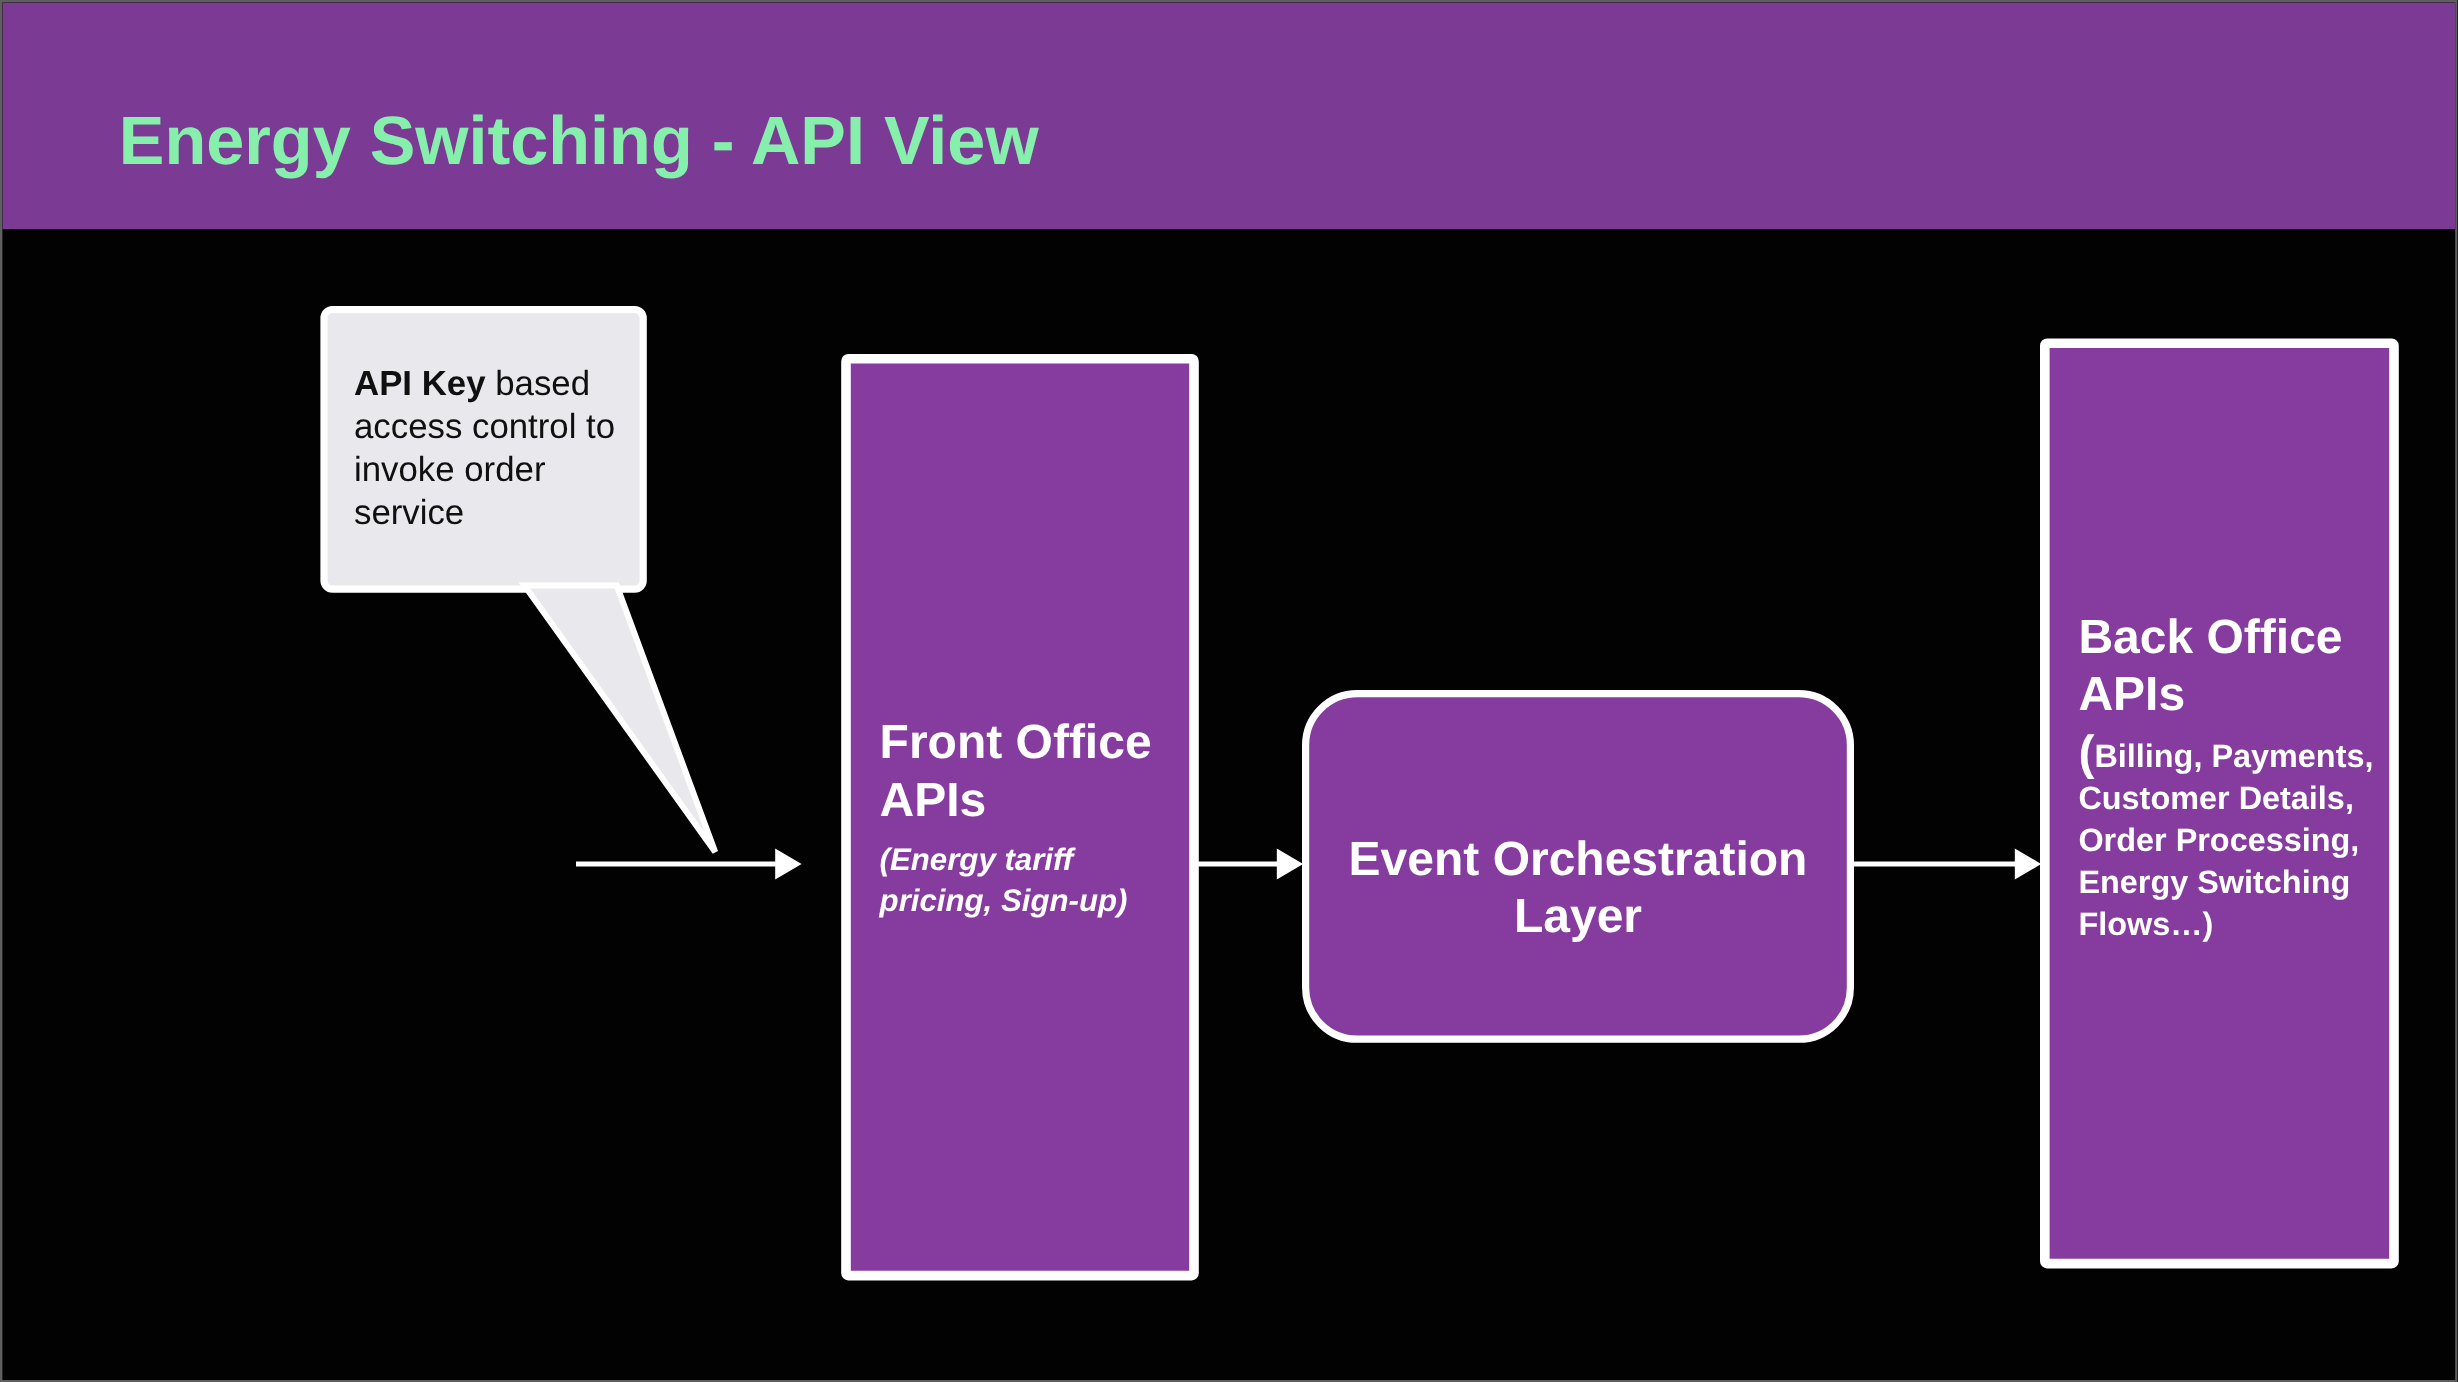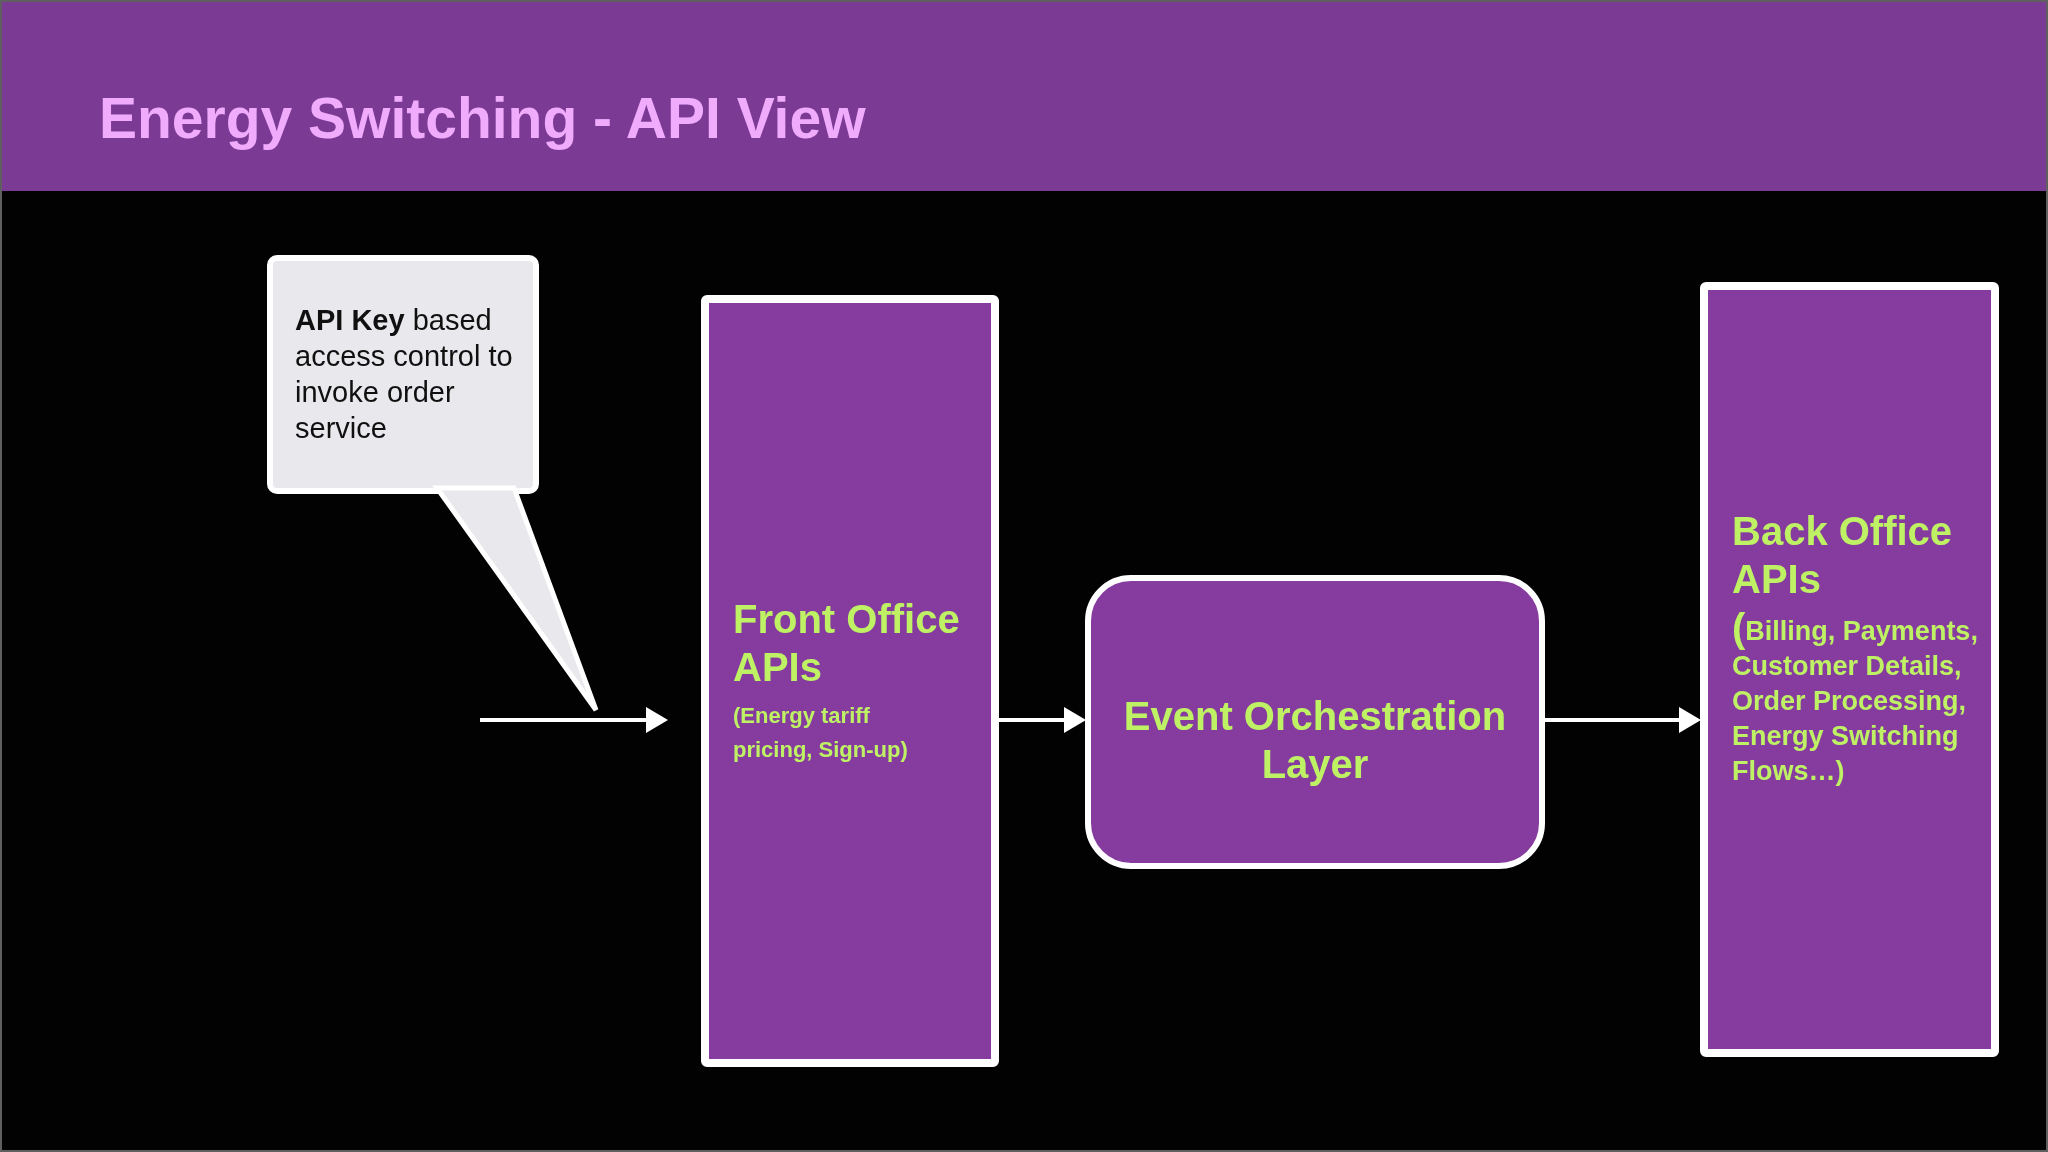--- a/index.html
+++ b/index.html
@@ -12,41 +12,41 @@
     overflow:hidden;
     font-family:"Liberation Sans","DejaVu Sans",sans-serif;
   }
   
   #banner{
     position:absolute;left:0;top:0;width:100%;height:189px;
     background:#7b3a94;
   }
   #banner .title{
     position:absolute;left:97px;top:82px;
-    font-size:57px;line-height:68px;font-weight:bold;color:#f0abfc;
+    font-size:57px;line-height:68px;font-weight:bold;color:#86efac;
     white-space:nowrap;
   }
   
   .node{
     position:absolute;box-sizing:border-box;
     background:#853c9e;
-    color:#bef264;font-weight:bold;
+    color:#ffffff;font-weight:bold;
     display:flex;flex-direction:column;justify-content:center;
   }
   .node.rounded{border:6px solid #ffffff;border-radius:46px;align-items:center;}
   .node.tall{border:8px solid #ffffff;border-radius:6px;align-items:flex-start;}
   .node .big-label{font-size:40px;line-height:48px;text-align:center;width:100%;}
   .node .block-title{font-size:40px;line-height:48px;margin-bottom:8px;}
   .node .block-sub{font-weight:bold;}
   
   #node-web-app{left:21px;top:573px;width:459px;height:294px;}
   
   #node-front-office{left:665px;top:293px;width:298px;height:772px;padding-left:24px;padding-right:8px;margin-left:34px;}
   #node-front-office .block-title{width:240px;}
-  #node-front-office .block-sub{font-size:22px;line-height:34px;width:214px;}
+  #node-front-office .block-sub{font-size:26px;line-height:34px;width:214px;font-style:italic;}
   
   #node-event{left:1083px;top:573px;width:460px;height:294px;}
   #node-event .big-label{width:430px;margin-top:36px;}
   
   #node-back-office{left:1698px;top:280px;width:299px;height:775px;padding-left:24px;padding-right:6px;}
   #node-back-office .inner{transform:translateY(-22px);}
   #node-back-office .block-title{width:240px;}
   #node-back-office .block-sub{font-size:27px;line-height:35px;width:252px;}
   #node-back-office .paren{font-size:40px;line-height:35px;vertical-align:-2px;}
   

